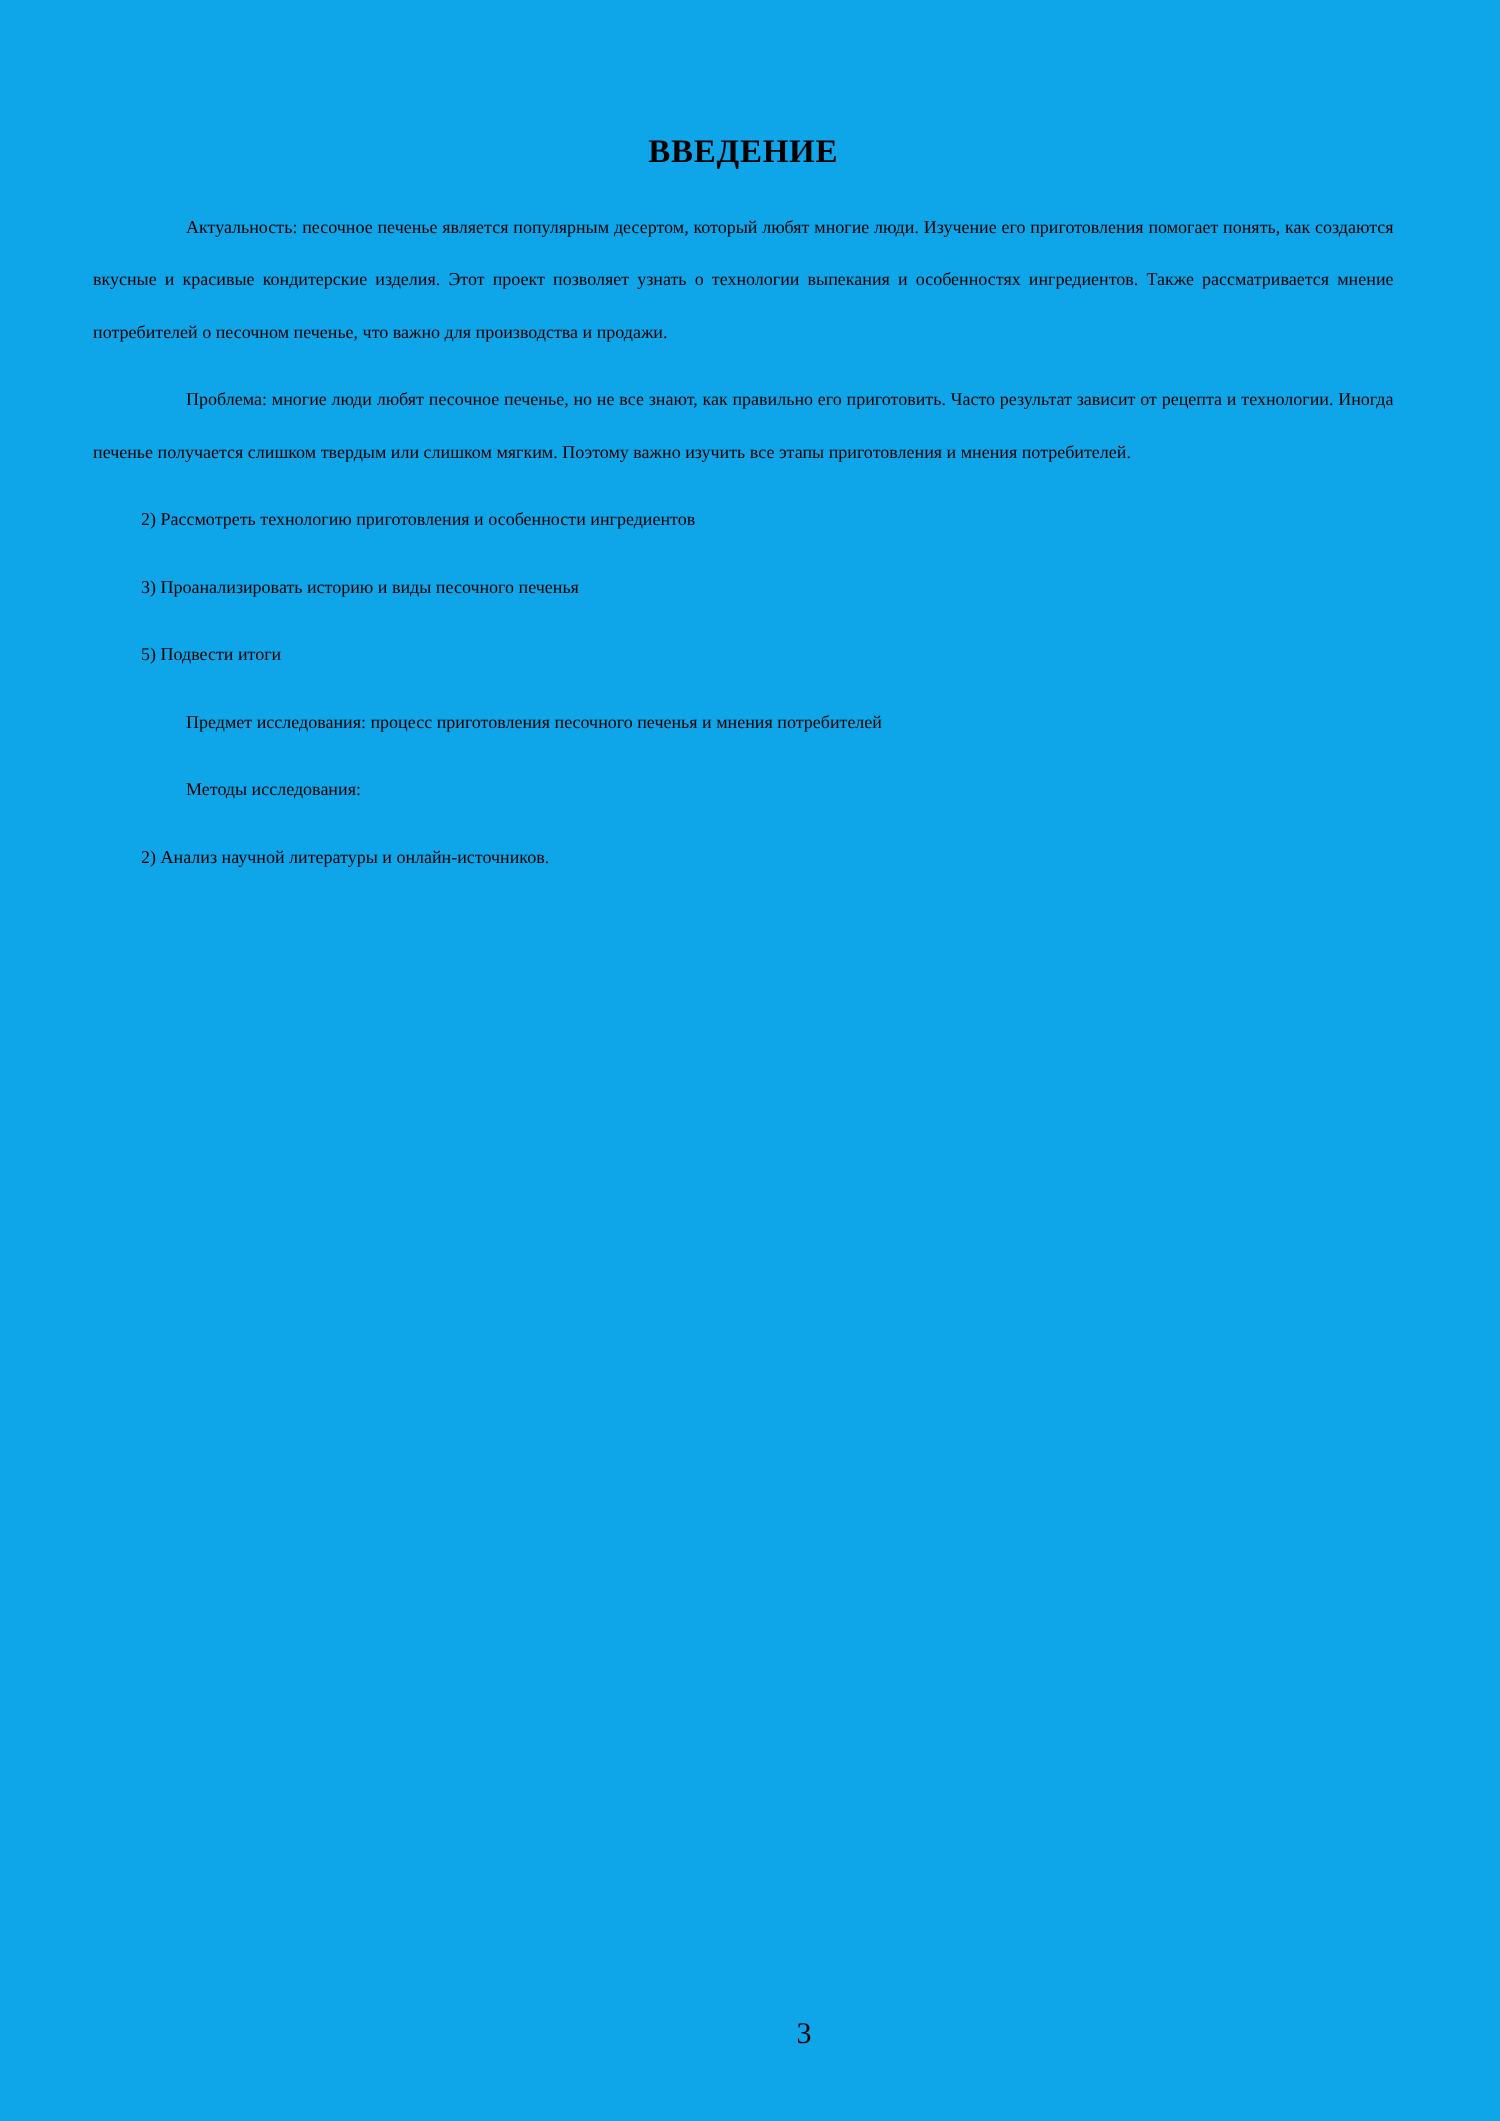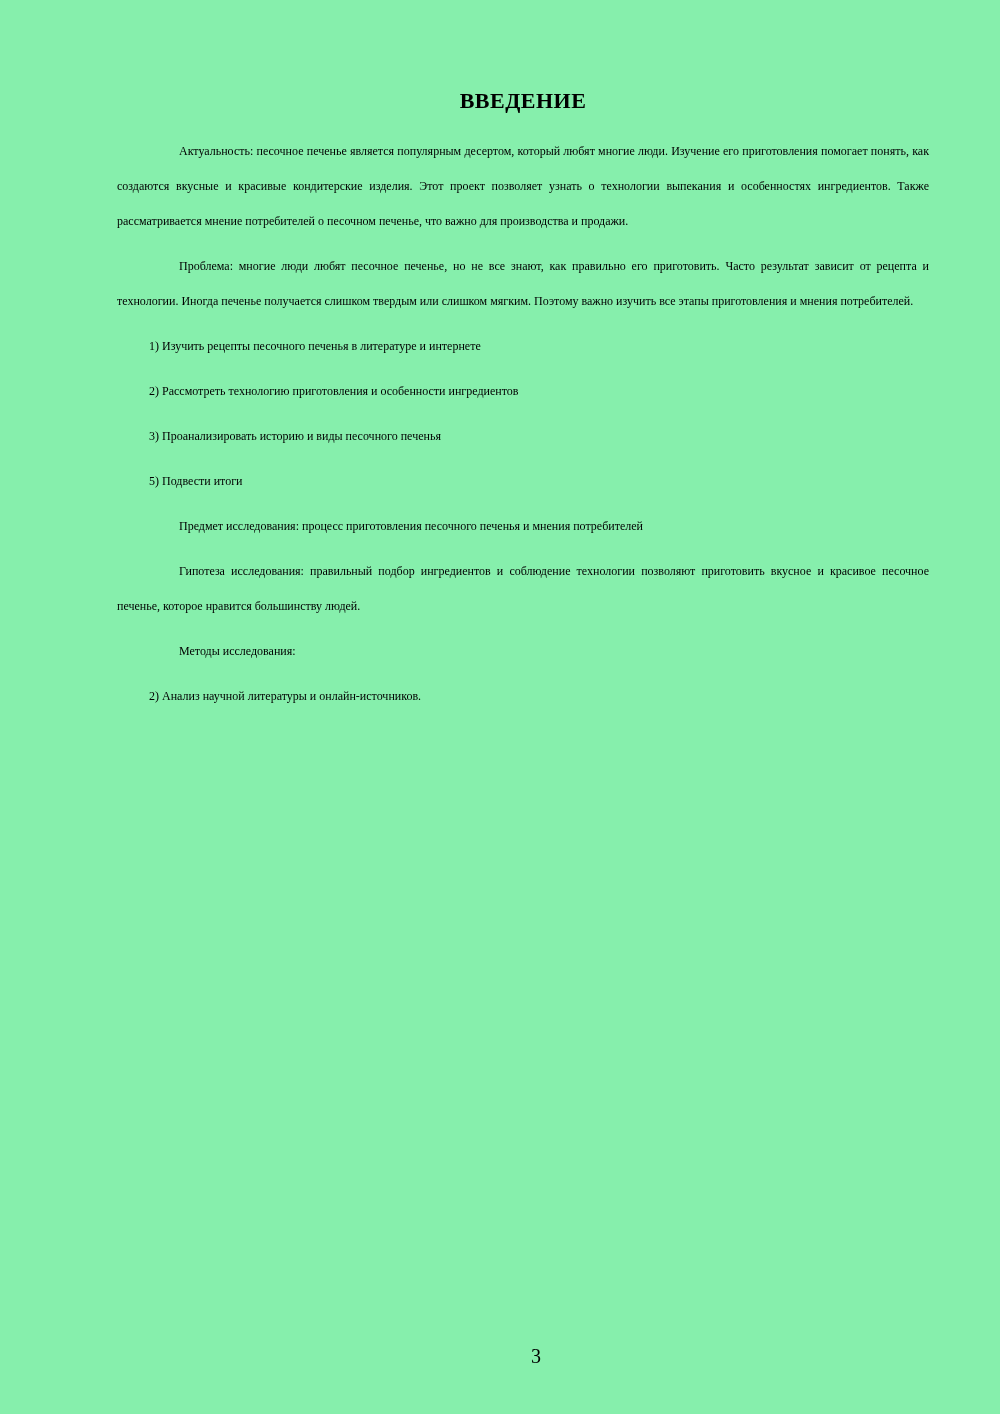--- a/index.html
+++ b/index.html
@@ -5,23 +5,23 @@
   html, body {
     margin: 0;
     padding: 0;
     background: #ffffff;
   }
   .page {
     position: relative;
     width: 1000px;
     height: 1414px;
     margin: 0 auto;
-    background: #86efac;
+    background: #0ea5e9;
     box-sizing: border-box;
-    padding: 86px 71px 0 117px;
+    padding: 86px 71px 0 62px;
     font-family: "Liberation Serif", "DejaVu Serif", serif;
     color: #000000;
     overflow: hidden;
   }
   .doc-title {
     text-align: center;
     font-weight: bold;
     font-size: 22px;
     line-height: 30px;
     margin: 0 0 18px 0;
@@ -54,33 +54,31 @@
 <div class="page">
 
   <h1 class="doc-title">ВВЕДЕНИЕ</h1>
 
   <p class="para">Актуальность: песочное печенье является популярным десертом, который любят многие люди. Изучение его приготовления помогает понять, как создаются вкусные и красивые кондитерские изделия. Этот проект позволяет узнать о технологии выпекания и особенностях ингредиентов. Также рассматривается мнение потребителей о песочном печенье, что важно для производства и продажи.</p>
 
   <p class="para">Проблема: многие люди любят песочное печенье, но не все знают, как правильно его приготовить. Часто результат зависит от рецепта и технологии. Иногда печенье получается слишком твердым или слишком мягким. Поэтому важно изучить все этапы приготовления и мнения потребителей.</p>
 
 
 
-  <p class="task">1) Изучить рецепты песочного печенья в литературе и интернете</p>
 
   <p class="task">2) Рассмотреть технологию приготовления и особенности ингредиентов</p>
 
   <p class="task">3) Проанализировать историю и виды песочного печенья</p>
 
 
   <p class="task">5) Подвести итоги</p>
 
 
   <p class="para">Предмет исследования: процесс приготовления песочного печенья и мнения потребителей</p>
 
-  <p class="para">Гипотеза исследования: правильный подбор ингредиентов и соблюдение технологии позволяют приготовить вкусное и красивое песочное печенье, которое нравится большинству людей.</p>
 
   <p class="para">Методы исследования:</p>
 
   <p class="task">2) Анализ научной литературы и онлайн-источников.</p>
 
   <div class="page-number">3</div>
 
 </div>
 
 </body></html>

